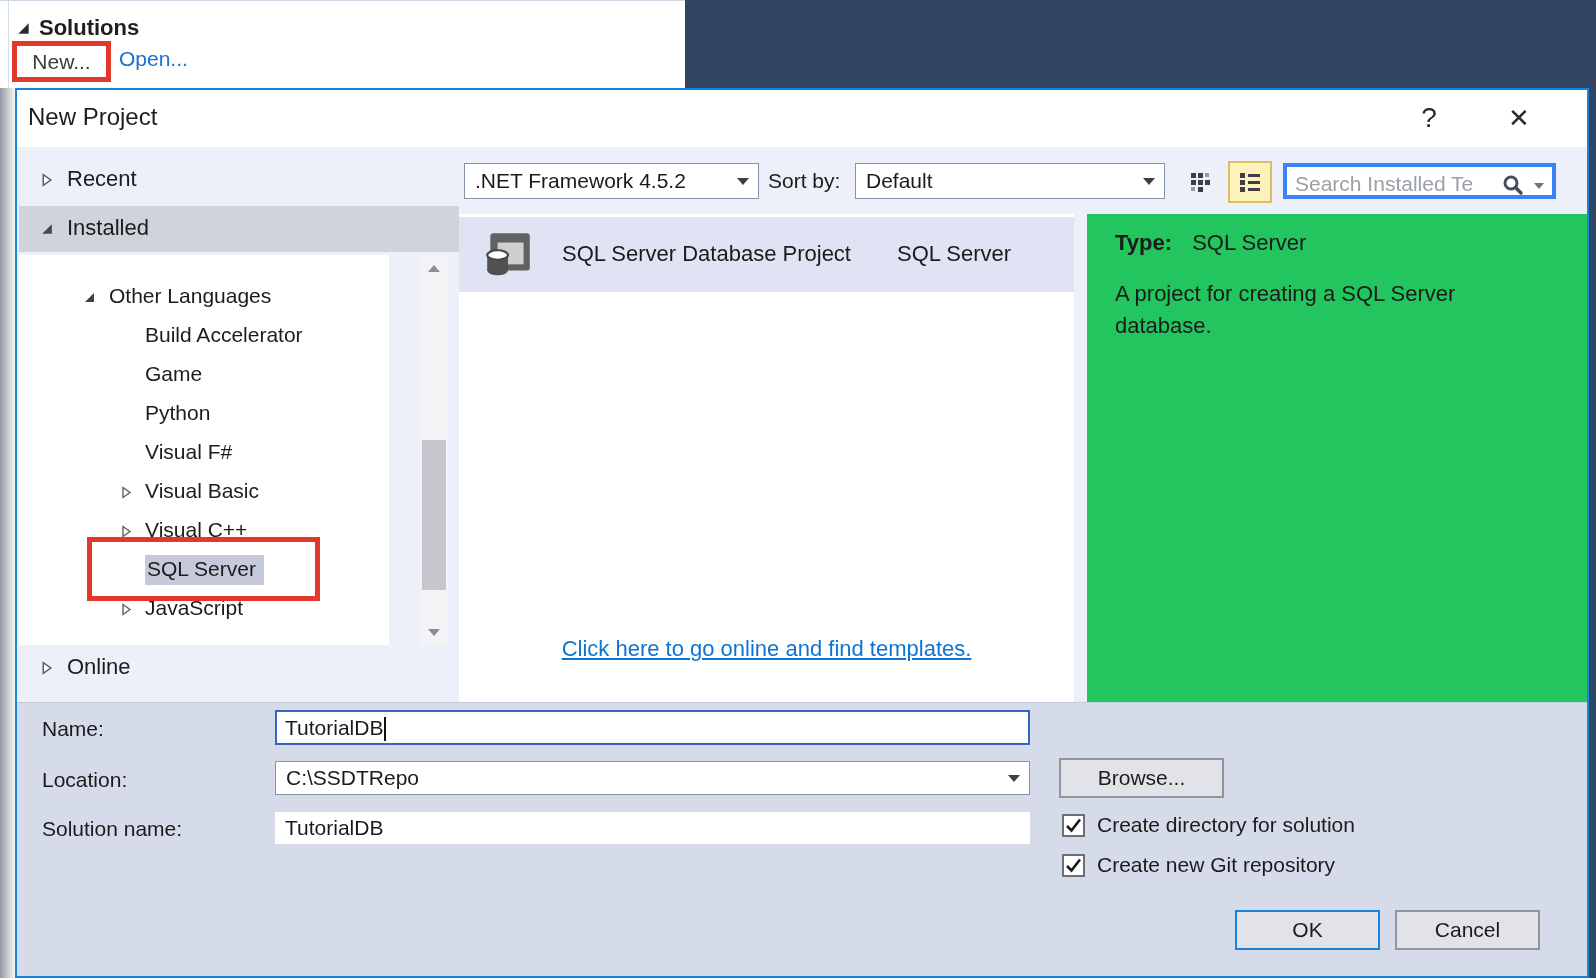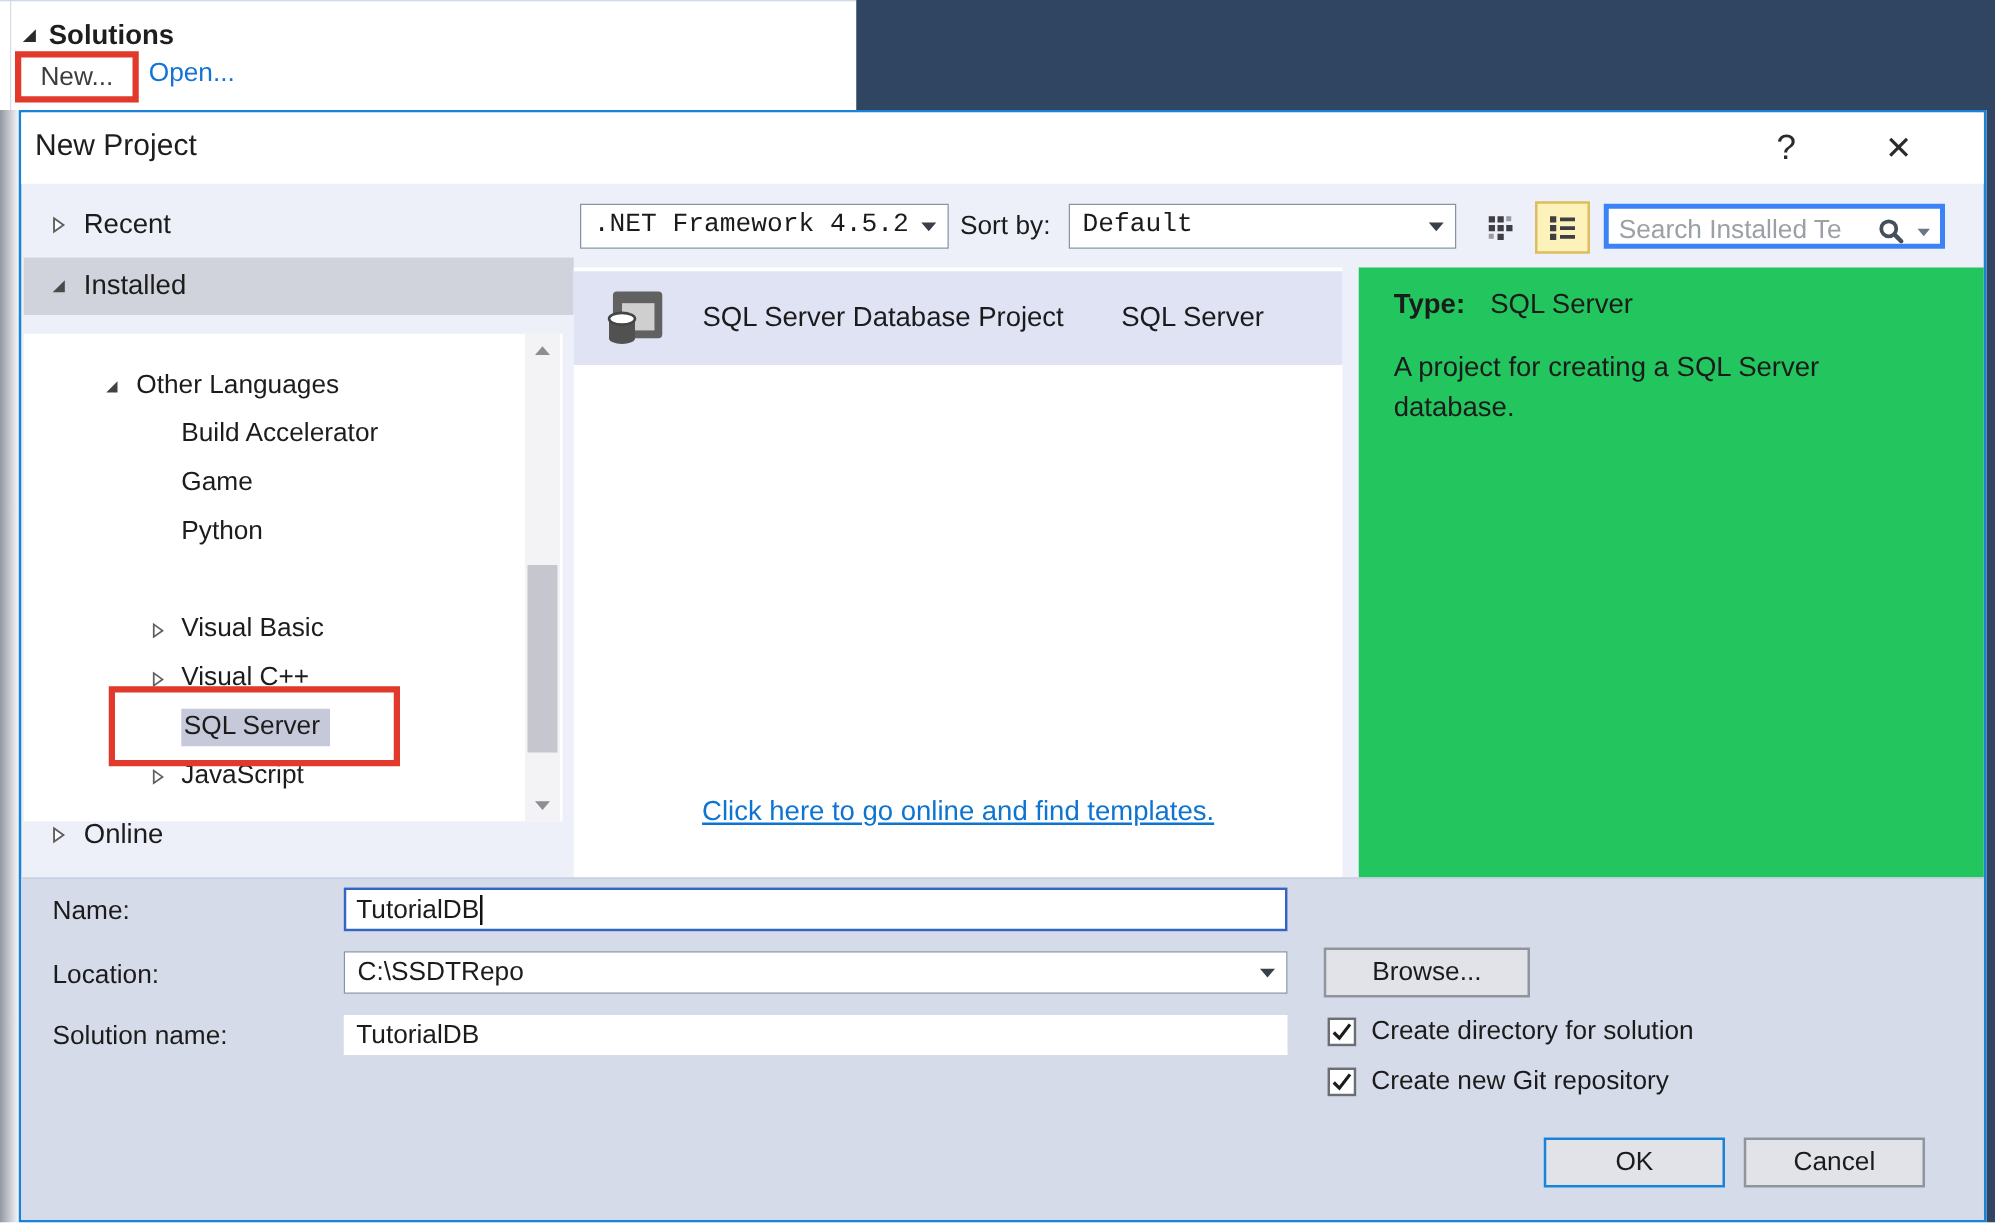--- a/index.html
+++ b/index.html
@@ -31,21 +31,21 @@
   .dialog-title { position:absolute; left:11px; top:13px; font-size:24px; color:#1e1e1e; }
   .help-button, .close-button { position:absolute; top:8px; width:40px; height:40px;
     display:flex; align-items:center; justify-content:center; color:#2b2b2b; cursor:pointer; }
   .help-button { left:1392px; font-size:28px; }
   .close-button { left:1482px; font-size:26px; }
 
   
   .combo { position:absolute; height:36px; background:#fff; border:1px solid #8494a5; }
   .combo-fw { left:447px; top:73px; width:295px; }
   .combo-sort { left:838px; top:73px; width:310px; }
-  .combo .val { position:absolute; left:10px; top:0; line-height:34px; font-size:21px; color:#1b1b1b; white-space:nowrap;font-family:Liberation Mono, monospace; }
+  .combo .val { position:absolute; left:10px; top:0; line-height:34px; font-size:21px; color:#1b1b1b; white-space:nowrap; }
   .dd-arrow { position:absolute; right:9px; top:14px; width:0; height:0;
     border-left:6px solid transparent; border-right:6px solid transparent; border-top:7px solid #39404a; }
   .sortby-label { position:absolute; left:751px; top:79px; font-size:21px; }
   .iconbtn { position:absolute; top:73px; width:40px; height:38px; display:flex; align-items:center; justify-content:center; cursor:pointer; }
   .iconbtn-grid { left:1163px; }
   .iconbtn-list { left:1211px; top:71px; width:44px; height:42px; background:#fdf2b9; border:2px solid #dcbd62; }
   .searchbox { position:absolute; left:1266px; top:73px; width:273px; height:36px; background:#fff; border:4px solid #3b82f6; }
   .searchbox input { position:absolute; left:8px; top:2px; width:200px; height:30px; border:none; outline:none;
     font-family:"Liberation Sans",sans-serif; font-size:21px; color:#333; background:transparent; }
   .searchbox input::placeholder { color:#9aa0a6; opacity:1; }
@@ -53,21 +53,21 @@
   .search-dd { position:absolute; right:8px; top:16px; width:0; height:0;
     border-left:5px solid transparent; border-right:5px solid transparent; border-top:6px solid #6a7585; }
 
   
   .side-row { position:absolute; left:2px; width:440px; font-size:22px; color:#1c1c1c; cursor:pointer; }
   .row-recent { top:68px; height:44px; }
   .row-installed { top:116px; height:46px; background:#d1d3dc; }
   .row-online { top:555px; height:45px; }
   .side-row .tri { position:absolute; left:21px; top:50%; margin-top:-7px; }
   .side-row .lbl { position:absolute; left:48px; top:50%; transform:translateY(-52%); }
-  .treebox { position:absolute; left:2px; top:177px; width:431px; height:390px; background:#ffffff; }
+  .treebox { position:absolute; left:2px; top:165px; width:370px; height:390px; background:#ffffff; }
   .trow { position:absolute; left:0; width:100%; height:39px; cursor:pointer; }
   .trow .tri { position:absolute; top:13px; }
   .tri-exp-pos { left:64px; }
   .tri-col-pos { left:101px; }
   .tlabel { position:absolute; top:6px; font-size:21px; color:#1c1c1c; white-space:nowrap; }
   .lvl1 { left:90px; }
   .lvl2 { left:126px; }
   .sel-gray { background:#c6c9d9; padding:2px 8px 4px 2px; top:4px; }
   .redbox-tree { position:absolute; left:68px; top:282px; width:233px; height:64px;
     border:5px solid #e1392b; pointer-events:none; }
@@ -209,20 +209,23 @@
       </div>
       <div class="trow" style="top:62px">
         <span class="tlabel lvl2">Build Accelerator</span>
       </div>
       <div class="trow" style="top:101px">
         <span class="tlabel lvl2">Game</span>
       </div>
       <div class="trow" style="top:140px">
         <span class="tlabel lvl2">Python</span>
       </div>
+      <div class="trow" style="top:179px">
+        <span class="tlabel lvl2">Visual F#</span>
+      </div>
       <div class="trow" style="top:218px">
         <svg class="tri tri-col-pos" width="13" height="13" viewBox="0 0 13 13">
             <polygon points="3,1.5 10,6.5 3,11.5" fill="#fdfdfd" stroke="#606060" stroke-width="1.4"></polygon>
           </svg>
         <span class="tlabel lvl2">Visual Basic</span>
       </div>
       <div class="trow" style="top:257px">
         <svg class="tri tri-col-pos" width="13" height="13" viewBox="0 0 13 13">
             <polygon points="3,1.5 10,6.5 3,11.5" fill="#fdfdfd" stroke="#606060" stroke-width="1.4"></polygon>
           </svg>

